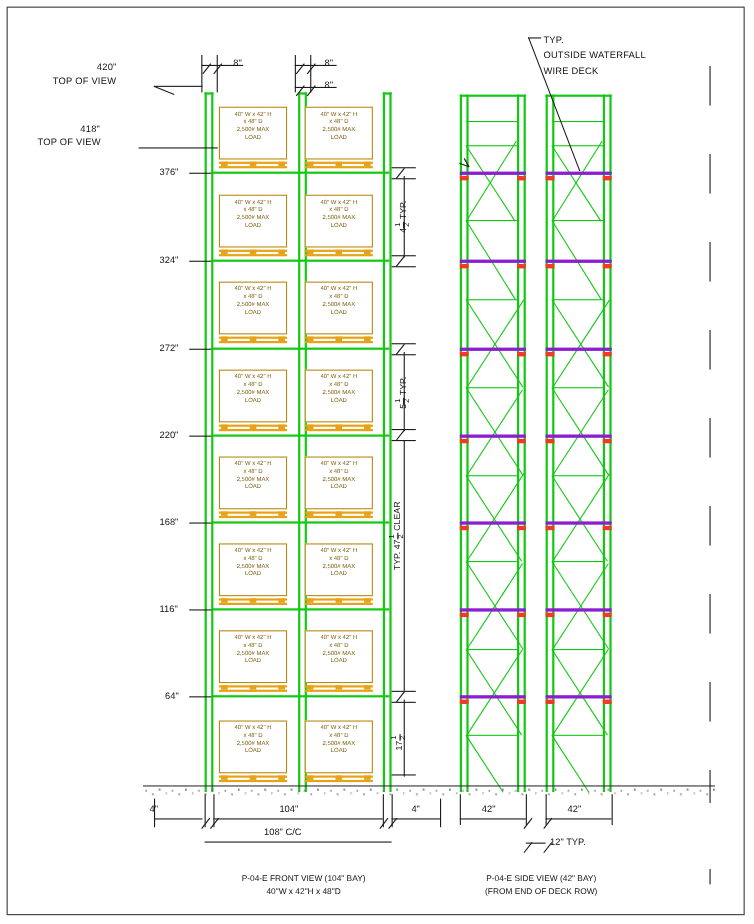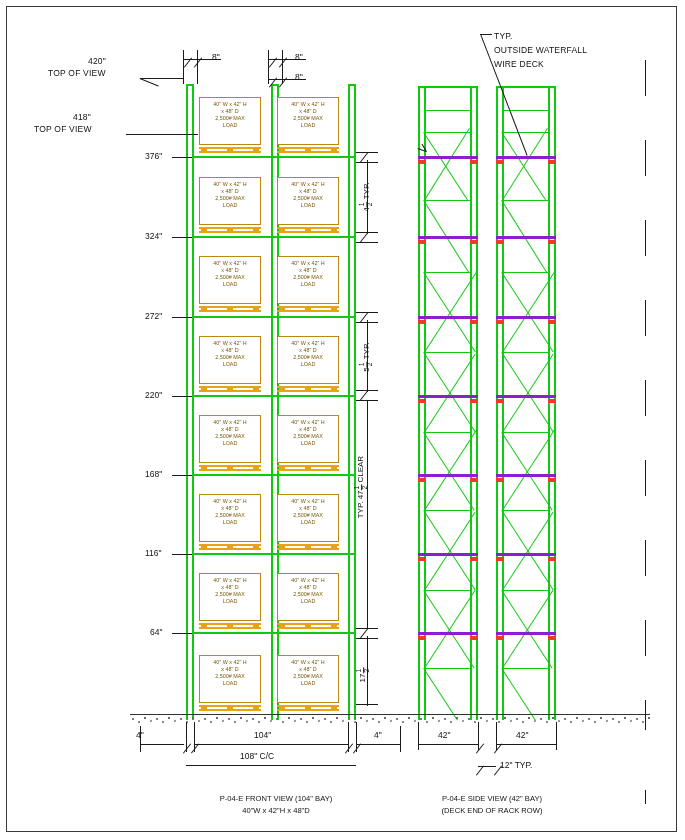--- a/index.html
+++ b/index.html
@@ -482,21 +482,21 @@
   <div class="slash" style="left:474px;top:748px;"></div>
   <div class="slash" style="left:492px;top:748px;"></div>
   <div class="ln hl" style="left:478px;top:766px;width:18px;"></div>
   <div class="dim" style="left:500px;top:760px;">12" TYP.</div>
   <div class="slash" style="left:474px;top:770px;"></div>
   <div class="slash" style="left:492px;top:770px;"></div>
 
   <div class="caption" style="left:200px;top:794px;width:152px;">P-04-E FRONT VIEW (104" BAY)</div>
   <div class="caption" style="left:200px;top:806px;width:152px;">40"W x 42"H x 48"D</div>
   <div class="caption" style="left:412px;top:794px;width:160px;">P-04-E SIDE VIEW (42" BAY)</div>
-  <div class="caption" style="left:412px;top:806px;width:160px;">(DECK END OF RACK ROW)</div>
+  <div class="caption" style="left:412px;top:806px;width:160px;">(FROM END OF DECK ROW)</div>
 
   <div class="dash" style="left:645px;top:60px;height:36px;"></div>
   <div class="dash" style="left:645px;top:140px;height:36px;"></div>
   <div class="dash" style="left:645px;top:220px;height:36px;"></div>
   <div class="dash" style="left:645px;top:300px;height:36px;"></div>
   <div class="dash" style="left:645px;top:380px;height:36px;"></div>
   <div class="dash" style="left:645px;top:460px;height:36px;"></div>
   <div class="dash" style="left:645px;top:540px;height:36px;"></div>
   <div class="dash" style="left:645px;top:620px;height:36px;"></div>
   <div class="dash" style="left:645px;top:700px;height:30px;"></div>

